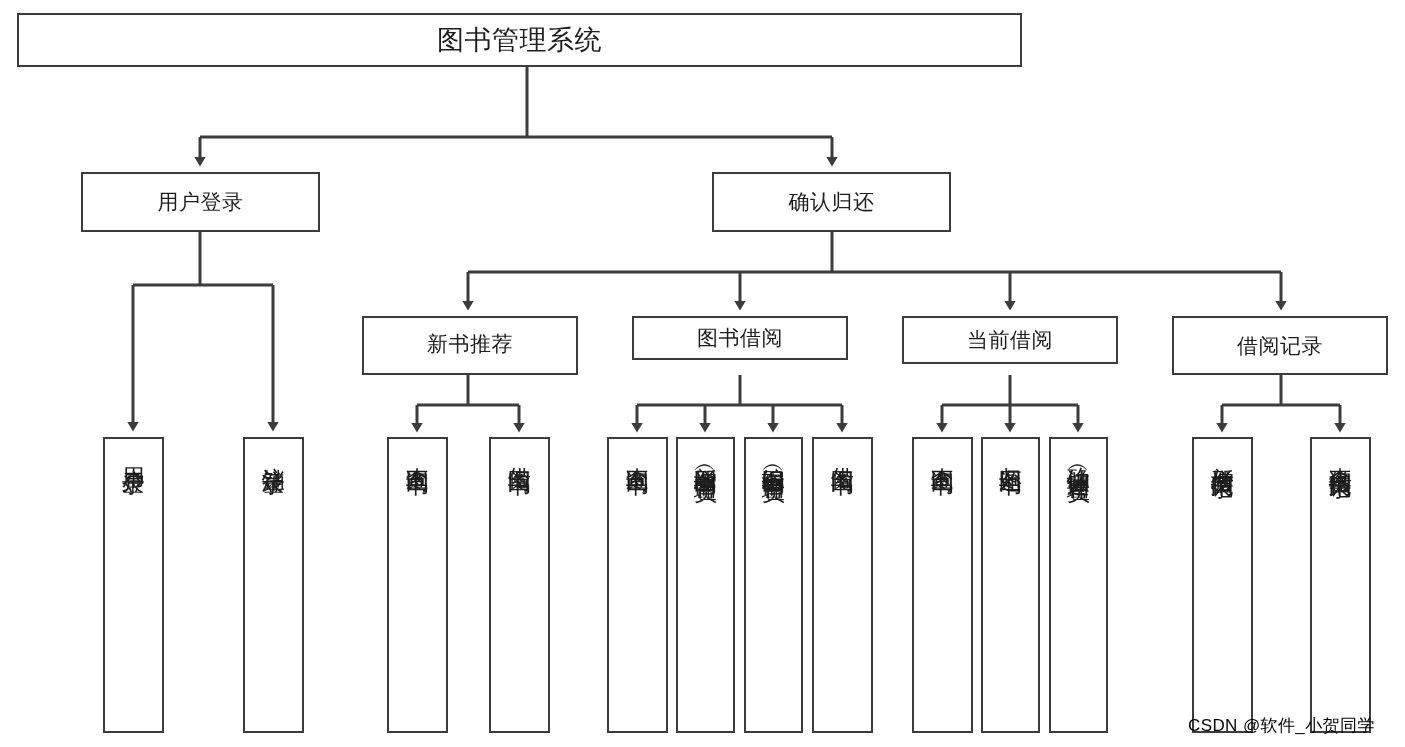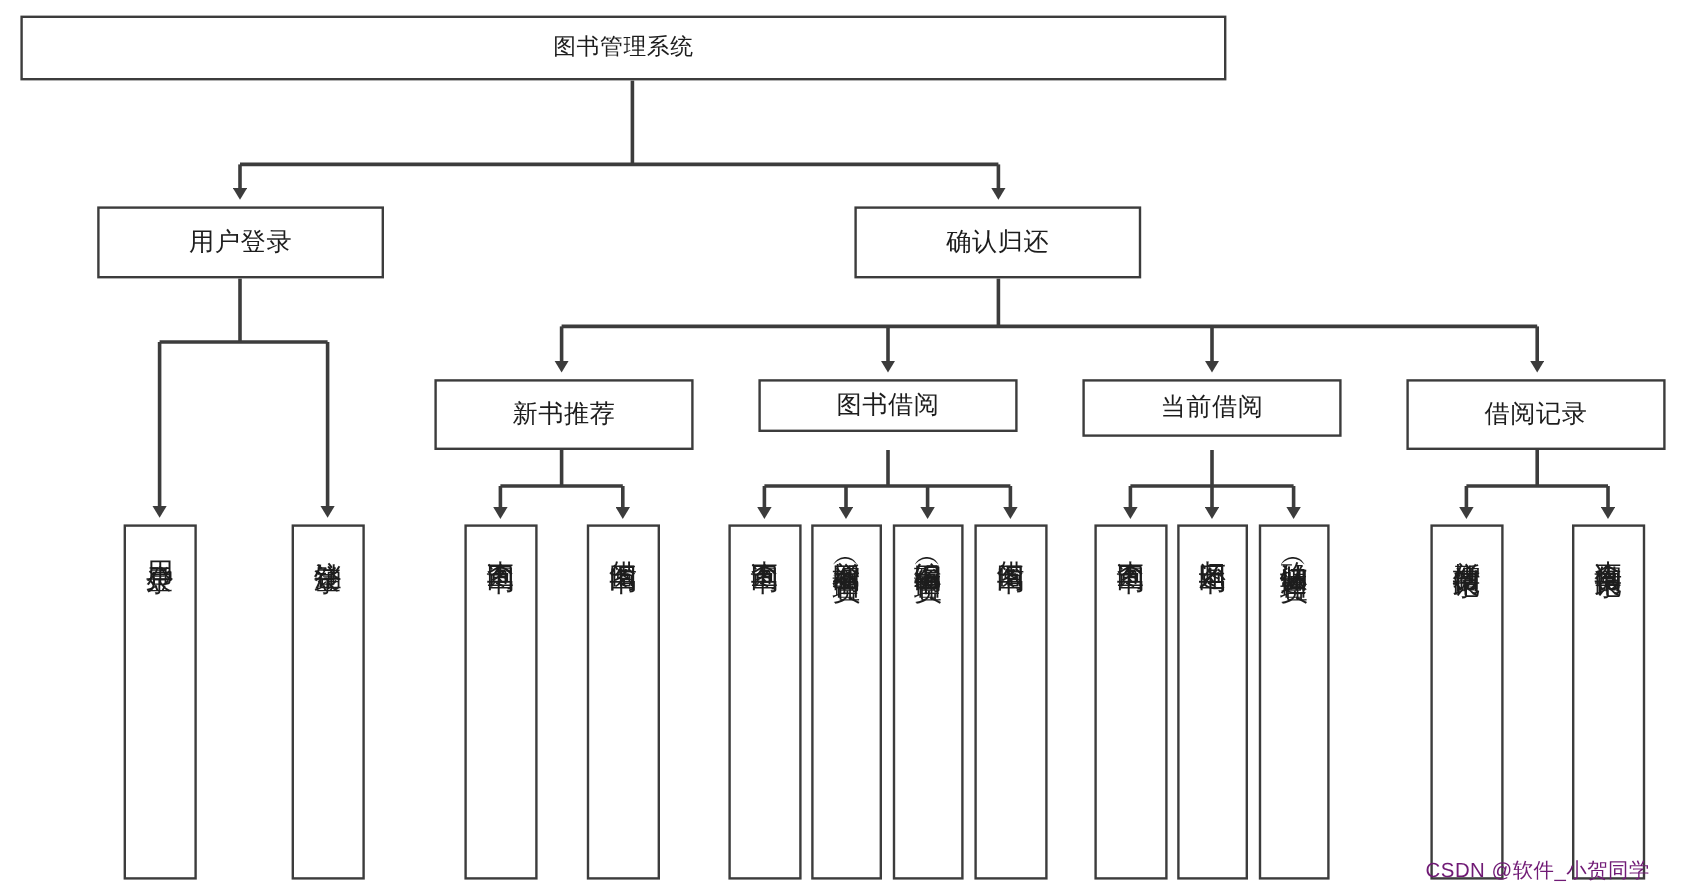--- a/index.html
+++ b/index.html
@@ -41,21 +41,21 @@
     text-align: center;
     line-height: 1.12;
     letter-spacing: 0.5px;
   }
   
   .node.h .label {
     font-size: 21px;
     white-space: nowrap;
   }
   .node.root .label {
-    font-size: 19px;
+    font-size: 27px;
   }
   
   .node.v {
     padding: 10px 2px;
     align-items: flex-start;
   }
   .node.v .label {
     writing-mode: vertical-rl;
     text-orientation: upright;
     font-size: 23px;
@@ -63,21 +63,21 @@
     letter-spacing: 2px;
     height: auto;
     max-height: 100%;
     margin: 0 auto;
   }
   .watermark {
     position: absolute;
     left: 1188px;
     top: 714px;
     font-size: 17px;
-    color: #701a75;
+    color: #000000;
     white-space: nowrap;
     letter-spacing: 0.4px;
     font-family: "Liberation Sans", "DejaVu Sans", sans-serif;
   }
 </style>
 </head>
 <body>
 
 <div id="canvas">
 
@@ -135,21 +135,21 @@
     <span class="label">图书管理系统</span>
   </div>
 
   <div class="node h" style="left:81px; top:172px; width:239px; height:60px;">
     <span class="label">用户登录</span>
   </div>
   <div class="node h" style="left:712px; top:172px; width:239px; height:60px;">
     <span class="label">确认归还</span>
   </div>
 
-  <div class="node h" style="left:362px; top:316px; width:216px; height:59px;">
+  <div class="node h" style="left:362px; top:316px; width:216px; height:59px;font-family:Liberation Mono, monospace;">
     <span class="label">新书推荐</span>
   </div>
   <div class="node h" style="left:632px; top:316px; width:216px; height:44px;">
     <span class="label">图书借阅</span>
   </div>
   <div class="node h" style="left:902px; top:316px; width:216px; height:48px;">
     <span class="label">当前借阅</span>
   </div>
   <div class="node h" style="left:1172px; top:316px; width:216px; height:59px;">
     <span class="label">借阅记录</span>

